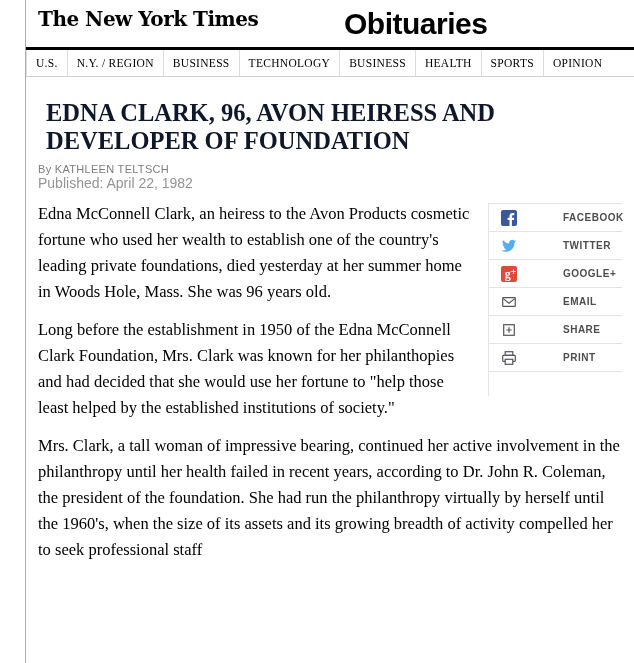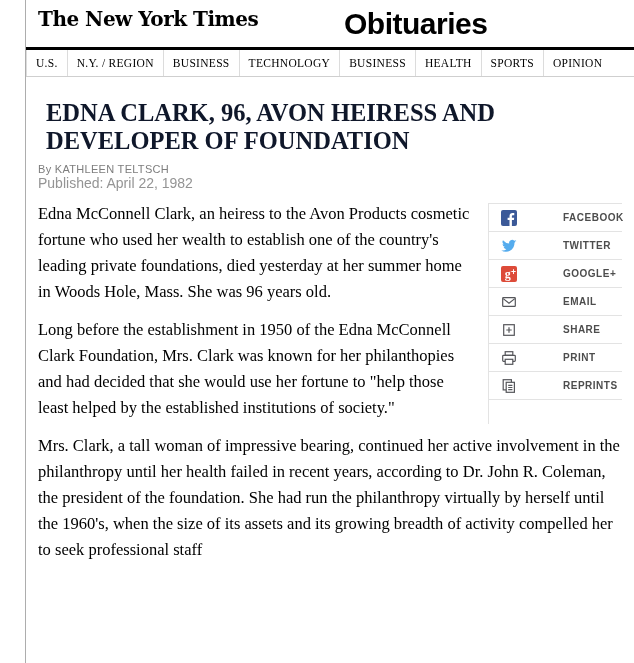--- a/index.html
+++ b/index.html
@@ -147,30 +147,20 @@
             <div class="share-item">
               <span class="share-icon">
                 <svg width="16" height="16" viewBox="0 0 16 16" fill="#fff" stroke="#55565a" stroke-width="1.2">
                   <rect x="4.2" y="1.7" width="7.6" height="3.6"></rect>
                   <rect x="1.7" y="5.3" width="12.6" height="6" rx="0.8"></rect>
                   <rect x="4.2" y="9.3" width="7.6" height="5"></rect>
                 </svg>
               </span>
               <span class="share-label">PRINT</span>
             </div>
-            <div class="share-item">
-              <span class="share-icon">
-                <svg width="16" height="16" viewBox="0 0 16 16" fill="#fff" stroke="#55565a" stroke-width="1.2">
-                  <rect x="2.2" y="1.7" width="8.2" height="10.2"></rect>
-                  <rect x="5.2" y="4.3" width="8.2" height="10"></rect>
-                  <path d="M7.2 7.3h4.2M7.2 9.5h4.2M7.2 11.7h4.2"></path>
-                </svg>
-              </span>
-              <span class="share-label">REPRINTS</span>
-            </div>
           </div>
       </aside>
 
     <p>Edna McConnell Clark, an heiress to the Avon Products cosmetic fortune who used her wealth to establish one of the country's leading private foundations, died yesterday at her summer home in Woods Hole, Mass. She was 96 years old.</p>
         <p>Long before the establishment in 1950 of the Edna McConnell Clark Foundation, Mrs. Clark was known for her philanthopies and had decided that she would use her fortune to "help those least helped by the established institutions of society."</p>
         <p>Mrs. Clark, a tall woman of impressive bearing, continued her active involvement in the philanthropy until her health failed in recent years, according to Dr. John R. Coleman, the president of the foundation. She had run the philanthropy virtually by herself until the 1960's, when the size of its assets and its growing breadth of activity compelled her to seek professional staff</p>
       </div>
   </article>
 
 </div>

